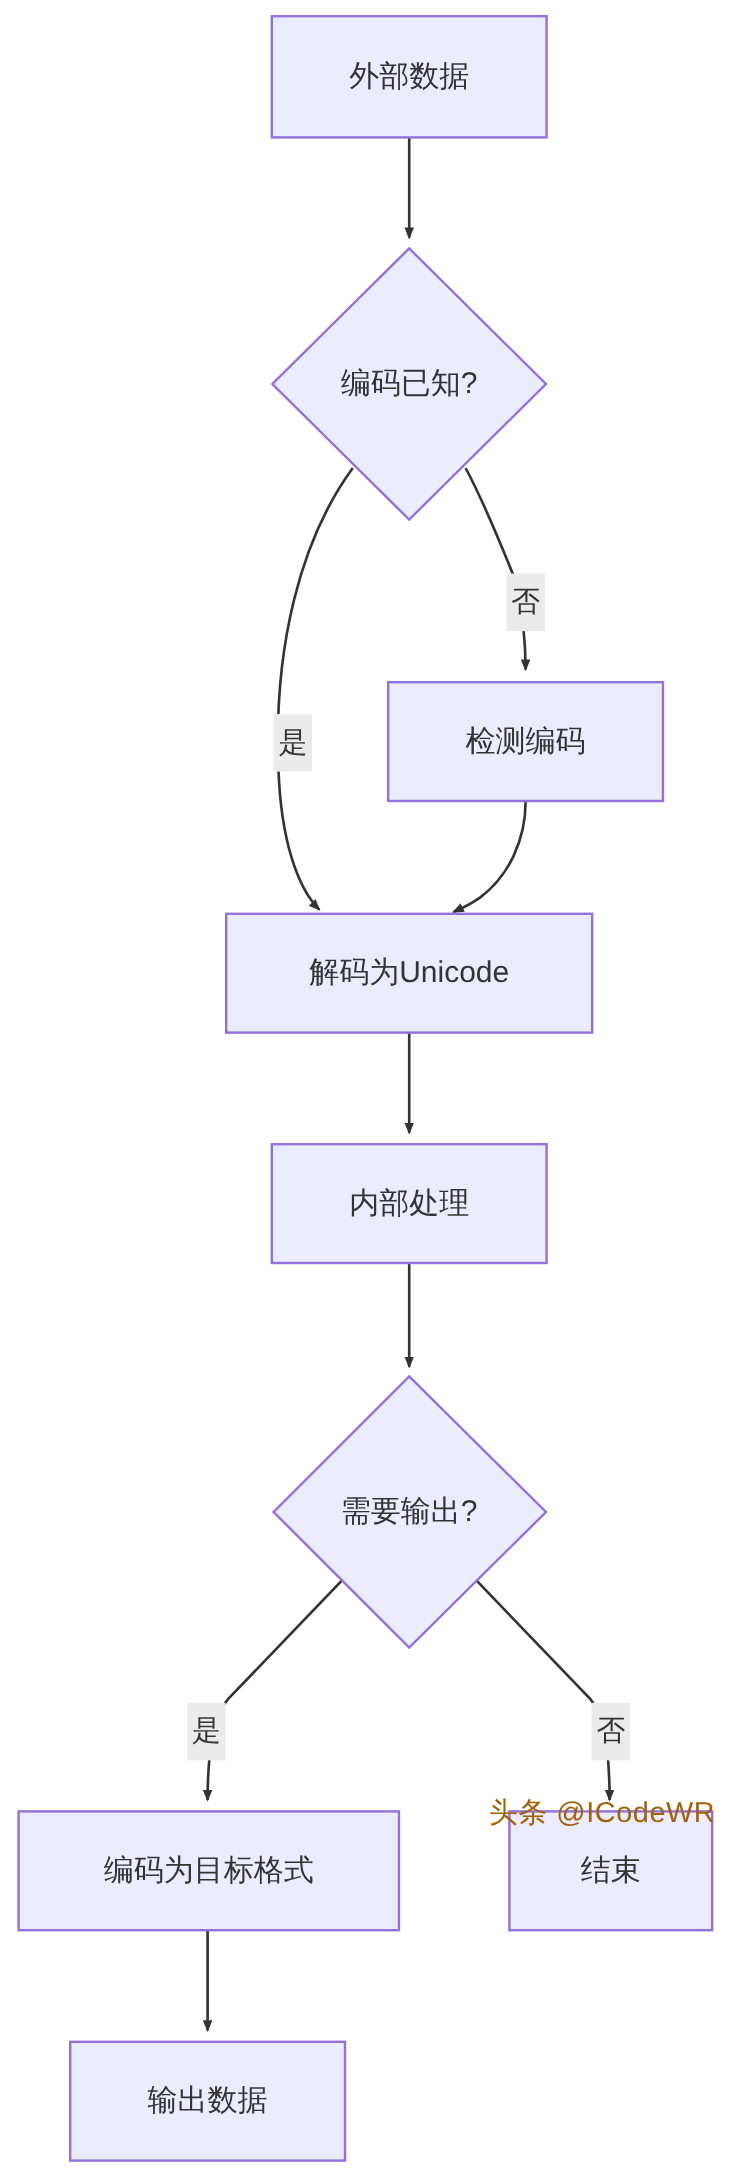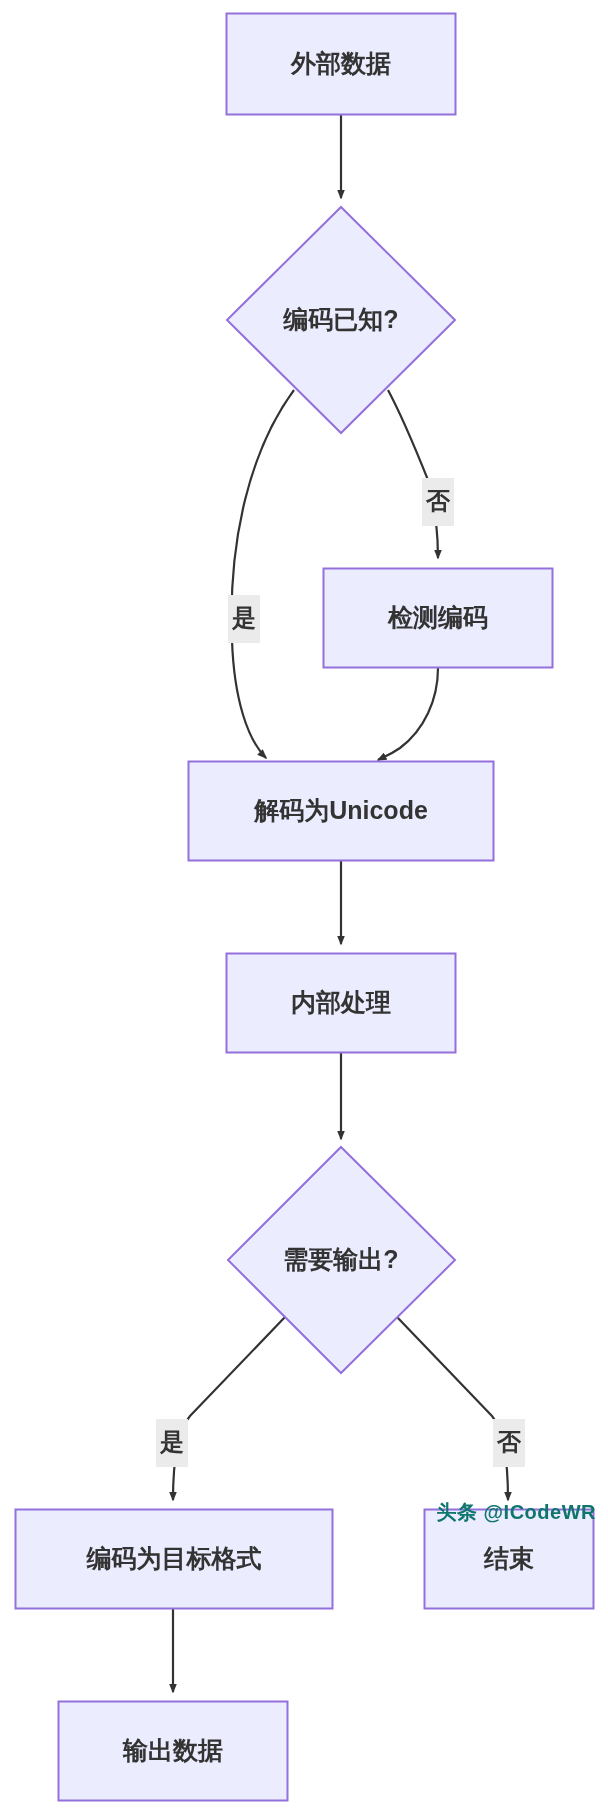--- a/index.html
+++ b/index.html
@@ -11,21 +11,20 @@
     width: 608px;
     height: 1816px;
     font-family: "Liberation Sans", "DejaVu Sans", sans-serif;
     overflow: hidden;
   }
   #flow-root {
     position: relative;
     width: 608px;
     height: 1536px;
     background: #ffffff;
-    font-weight: bold;
   }
   svg.flow-svg {
     position: absolute;
     top: 0;
     left: 0;
     width: 608px;
     height: 1816px;
     display: block;
   }
   .node-shape {
@@ -53,22 +52,22 @@
     font-size: 24px;
     fill: #333333;
     text-anchor: middle;
     dominant-baseline: middle;
   }
   .watermark {
     position: absolute;
     right: 12px;
     bottom: 10px;
     font-family: "Liberation Sans", "DejaVu Sans", sans-serif;
-    font-size: 20px;
-    color: #0f766e;
+    font-size: 24px;
+    color: #a16207;
     letter-spacing: 0.5px;
     white-space: nowrap;
   }
 </style>
 </head>
 <body>
 
 <div id="flow-root">
 
   <svg class="flow-svg" viewBox="0 0 608 1816" xmlns="http://www.w3.org/2000/svg">

